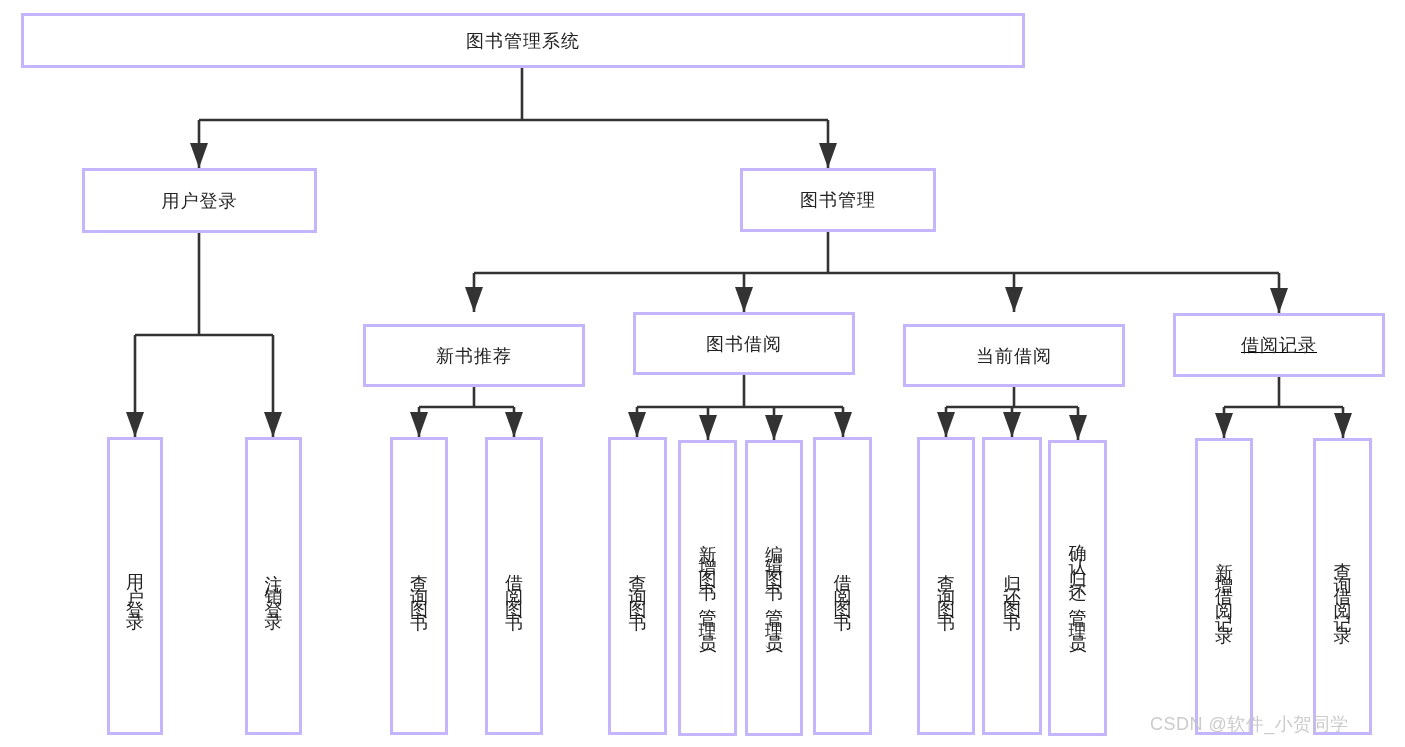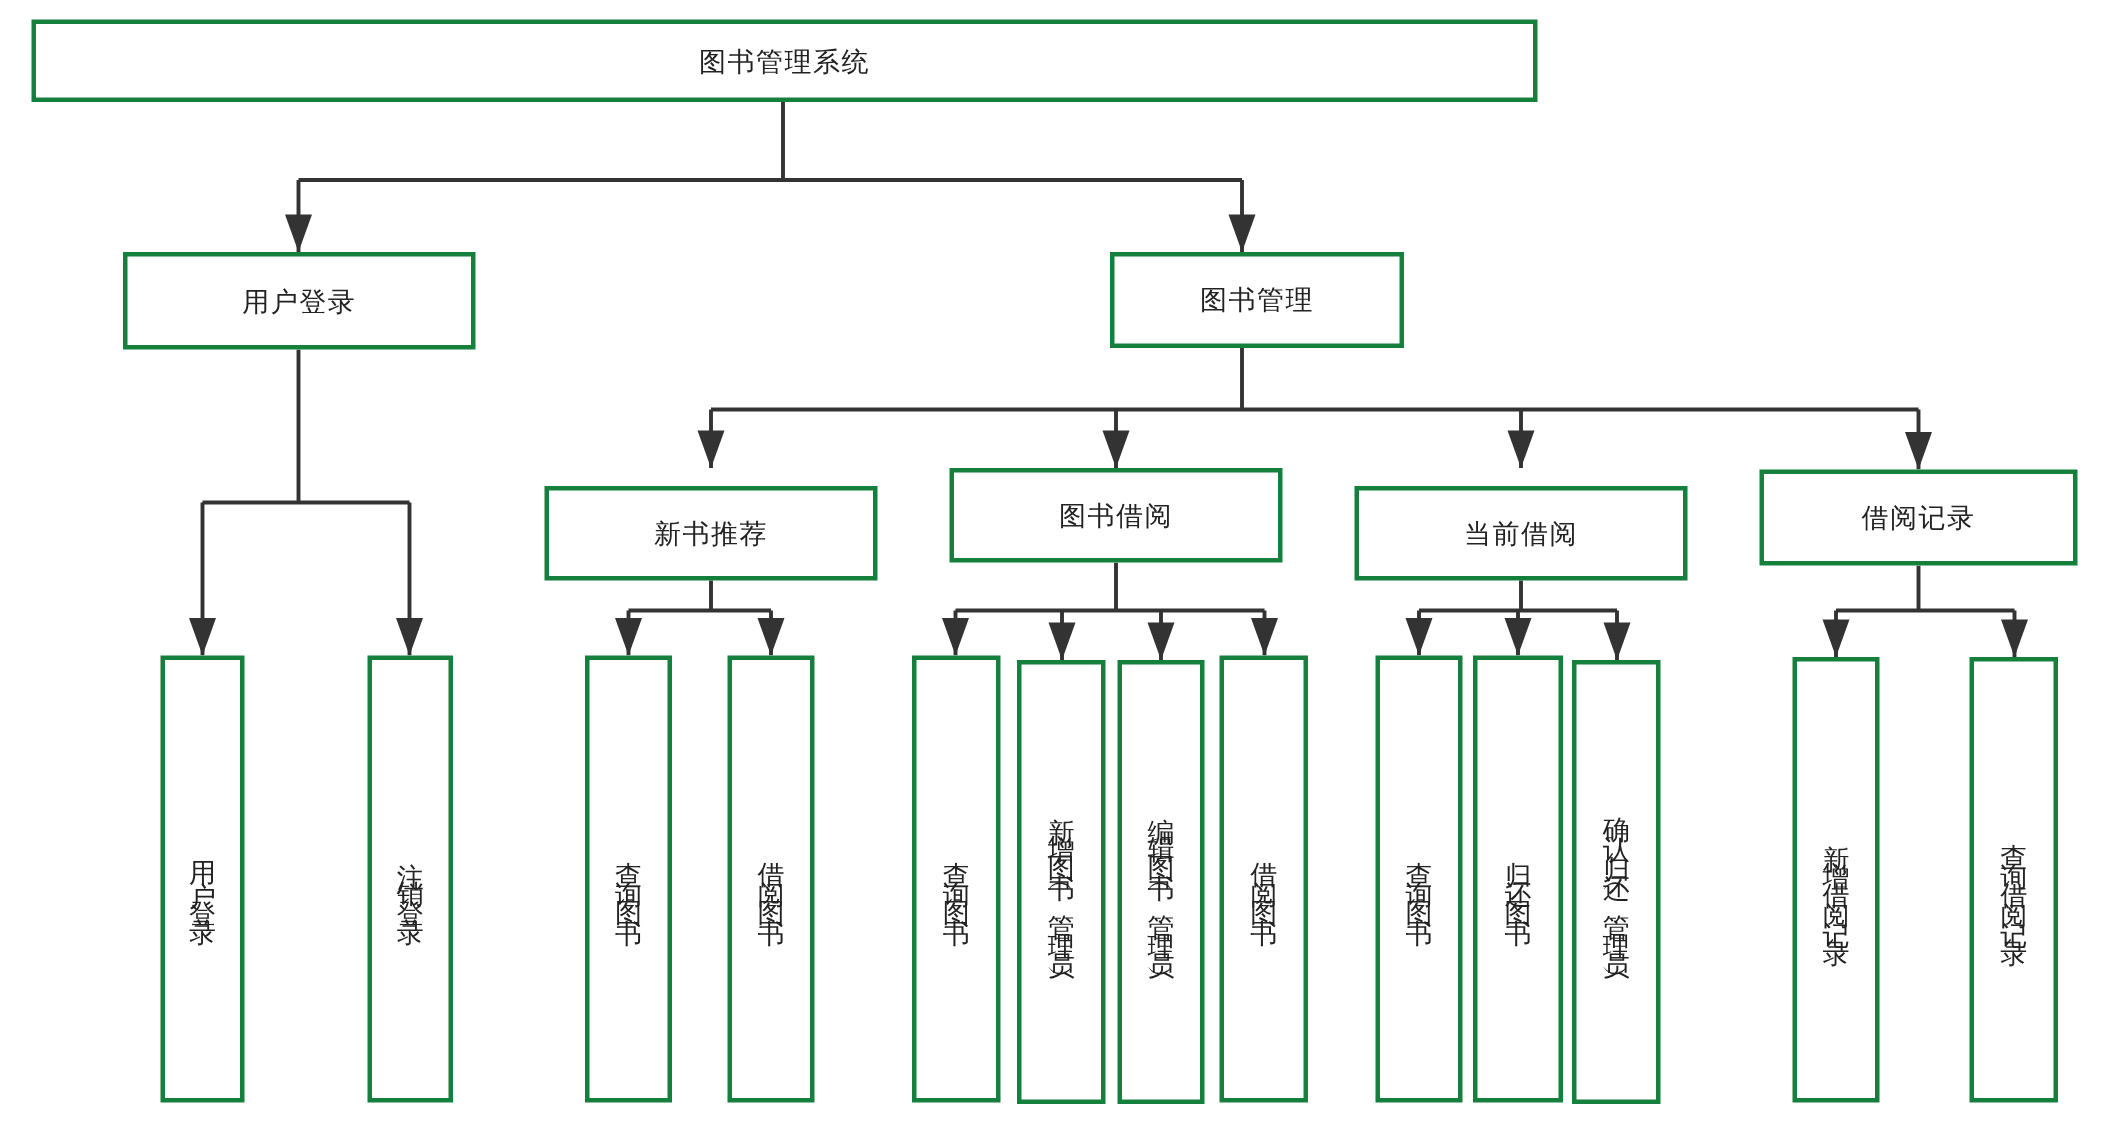--- a/index.html
+++ b/index.html
@@ -7,21 +7,21 @@
     position:relative;
     width:1405px;height:747px;
     background:#ffffff;
     font-family:"Liberation Sans","DejaVu Sans",sans-serif;
     overflow:hidden;
   }
   #edges{position:absolute;left:0;top:0;z-index:1;}
   .node{
     position:absolute;
     box-sizing:border-box;
-    border:3px solid #15803d;
+    border:3px solid #c4b5fd;
     background:#ffffff;
     display:flex;align-items:center;justify-content:center;
     z-index:2;
   }
   .node .lbl{
     font-size:18px;
     color:#222222;
     letter-spacing:1px;
     white-space:nowrap;
     line-height:1;
@@ -112,21 +112,21 @@
       </div>
       <div class="node" style="left: 363px; top: 312px; width: 222px; height: 63px; margin-top: 12px;">
         <span class="lbl">新书推荐</span>
       </div>
       <div class="node" style="left: 633px; top: 312px; width: 222px; height: 63px; justify-content: center;">
         <span class="lbl">图书借阅</span>
       </div>
       <div class="node" style="left: 903px; top: 324px; width: 222px; height: 63px; justify-content: center;">
         <span class="lbl">当前借阅</span>
       </div>
-      <div class="node" style="left: 1173px; top: 313px; width: 212px; height: 64px;">
+      <div class="node" style="left: 1173px; top: 313px; width: 212px; height: 64px; text-decoration: underline;">
         <span class="lbl">借阅记录</span>
       </div>
       <div class="node vert" style="left: 107px; top: 437px; width: 56px; height: 298px;">
         <span class="lbl">用户登录</span>
       </div>
       <div class="node vert" style="left: 245px; top: 437px; width: 57px; height: 298px;">
         <span class="lbl">注销登录</span>
       </div>
       <div class="node vert" style="left: 390px; top: 437px; width: 58px; height: 298px;">
         <span class="lbl">查询图书</span>
@@ -155,13 +155,14 @@
       <div class="node vert" style="left: 1048px; top: 440px; width: 59px; height: 296px;">
         <span class="lbl">确认归还（管理员）</span>
       </div>
       <div class="node vert" style="left: 1195px; top: 438px; width: 58px; height: 297px;">
         <span class="lbl">新增借阅记录</span>
       </div>
       <div class="node vert" style="left: 1313px; top: 438px; width: 59px; height: 297px;">
         <span class="lbl">查询借阅记录</span>
       </div>
     </div>
+  <div class="watermark">CSDN @软件_小贺同学</div>
 </div>
 
 </body></html>

